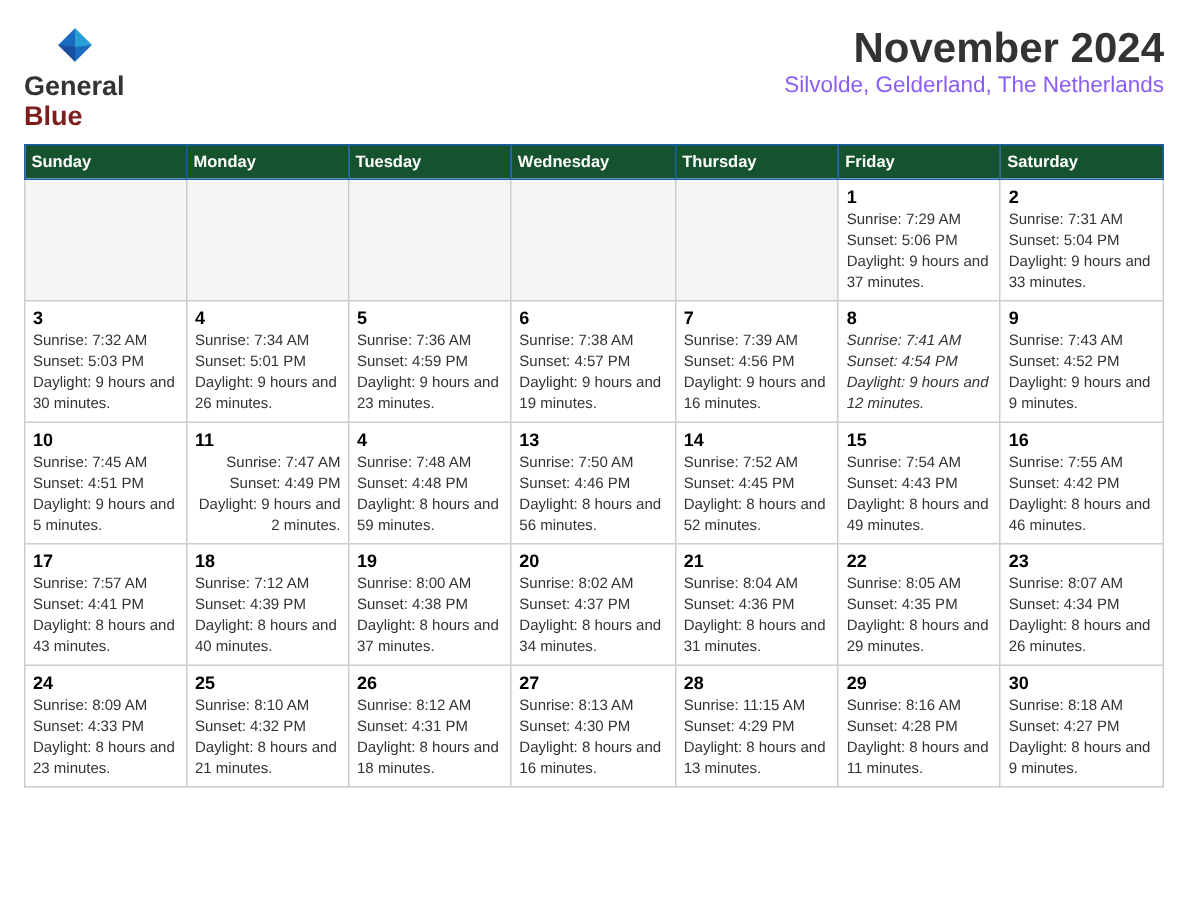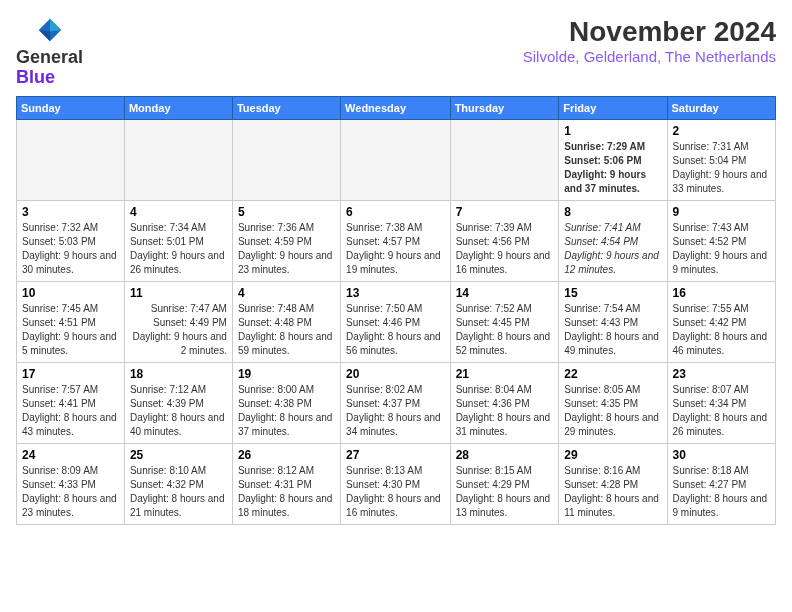--- a/index.html
+++ b/index.html
@@ -21,21 +21,21 @@
       align-items: center;
       gap: 4px;
       flex-direction: column;
     }
     .logo-text {
       font-size: 18px;
       font-weight: bold;
       line-height: 1.1;
     }
     .logo-general { color: #333; }
-    .logo-blue { color: #6d28d9; margin-top: 48px; }
+    .logo-blue { color: #7f1d1d; margin-top: 48px; }
     .logo-icon {
       width: 28px;
       height: 28px;
     }
     .title-block {
       text-align: right;
     }
     .month-title {
       font-size: 28px;
       font-weight: bold;
@@ -44,21 +44,21 @@
     .location {
       font-size: 15px;
       color: #8b5cf6;
     }
     .calendar {
       width: 100%;
       border-collapse: collapse;
       font-size: 10.5px;
     }
     .calendar th {
-      background: #3b82f6;
+      background: #14532d;
       color: #fff;
       padding: 5px 4px;
       text-align: left;
       font-size: 11px;
       border: 1px solid #1a5fa8;
     }
     .calendar td {
       border: 1px solid #ccc;
       vertical-align: top;
       padding: 4px 5px;
@@ -119,21 +119,21 @@
   </thead>
   <tbody id="calendar-body">
   <tr>
         <td class="empty"></td>
         <td class="empty"></td>
         <td class="empty"></td>
         <td class="empty"></td>
         <td class="empty"></td>
         <td>
           <span class="day-num">1</span>
-          <div class="day-info" style="white-space: pre-line; font-weight: bold;">Sunrise: 7:29 AM
+          <div class="day-info" style="white-space: pre-line;">Sunrise: 7:29 AM
 Sunset: 5:06 PM
 Daylight: 9 hours and 37 minutes.</div>
         </td>
         <td>
           <span class="day-num">2</span>
           <div class="day-info" style="white-space: pre-line;">Sunrise: 7:31 AM
 Sunset: 5:04 PM
 Daylight: 9 hours and 33 minutes.</div>
         </td>
       </tr>
@@ -289,21 +289,21 @@
 Daylight: 8 hours and 18 minutes.</div>
         </td>
         <td>
           <span class="day-num">27</span>
           <div class="day-info" style="white-space: pre-line;">Sunrise: 8:13 AM
 Sunset: 4:30 PM
 Daylight: 8 hours and 16 minutes.</div>
         </td>
         <td>
           <span class="day-num">28</span>
-          <div class="day-info" style="white-space: pre-line;">Sunrise: 8:15 AM
+          <div class="day-info" style="white-space: pre-line;">Sunrise: 11:15 AM
 Sunset: 4:29 PM
 Daylight: 8 hours and 13 minutes.</div>
         </td>
         <td>
           <span class="day-num">29</span>
           <div class="day-info" style="white-space: pre-line;">Sunrise: 8:16 AM
 Sunset: 4:28 PM
 Daylight: 8 hours and 11 minutes.</div>
         </td>
         <td>

